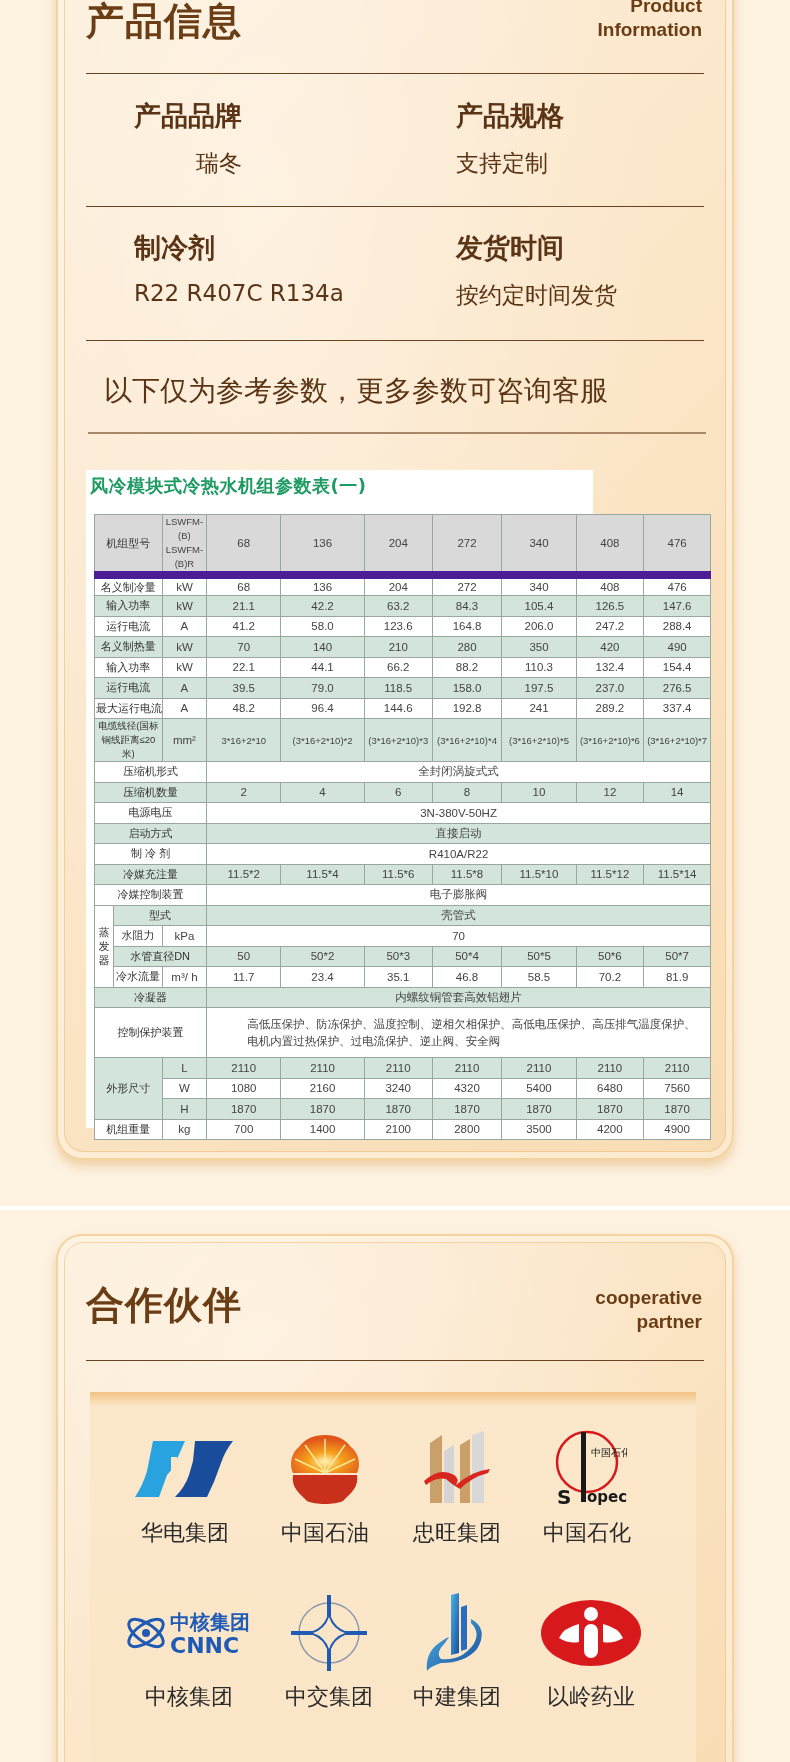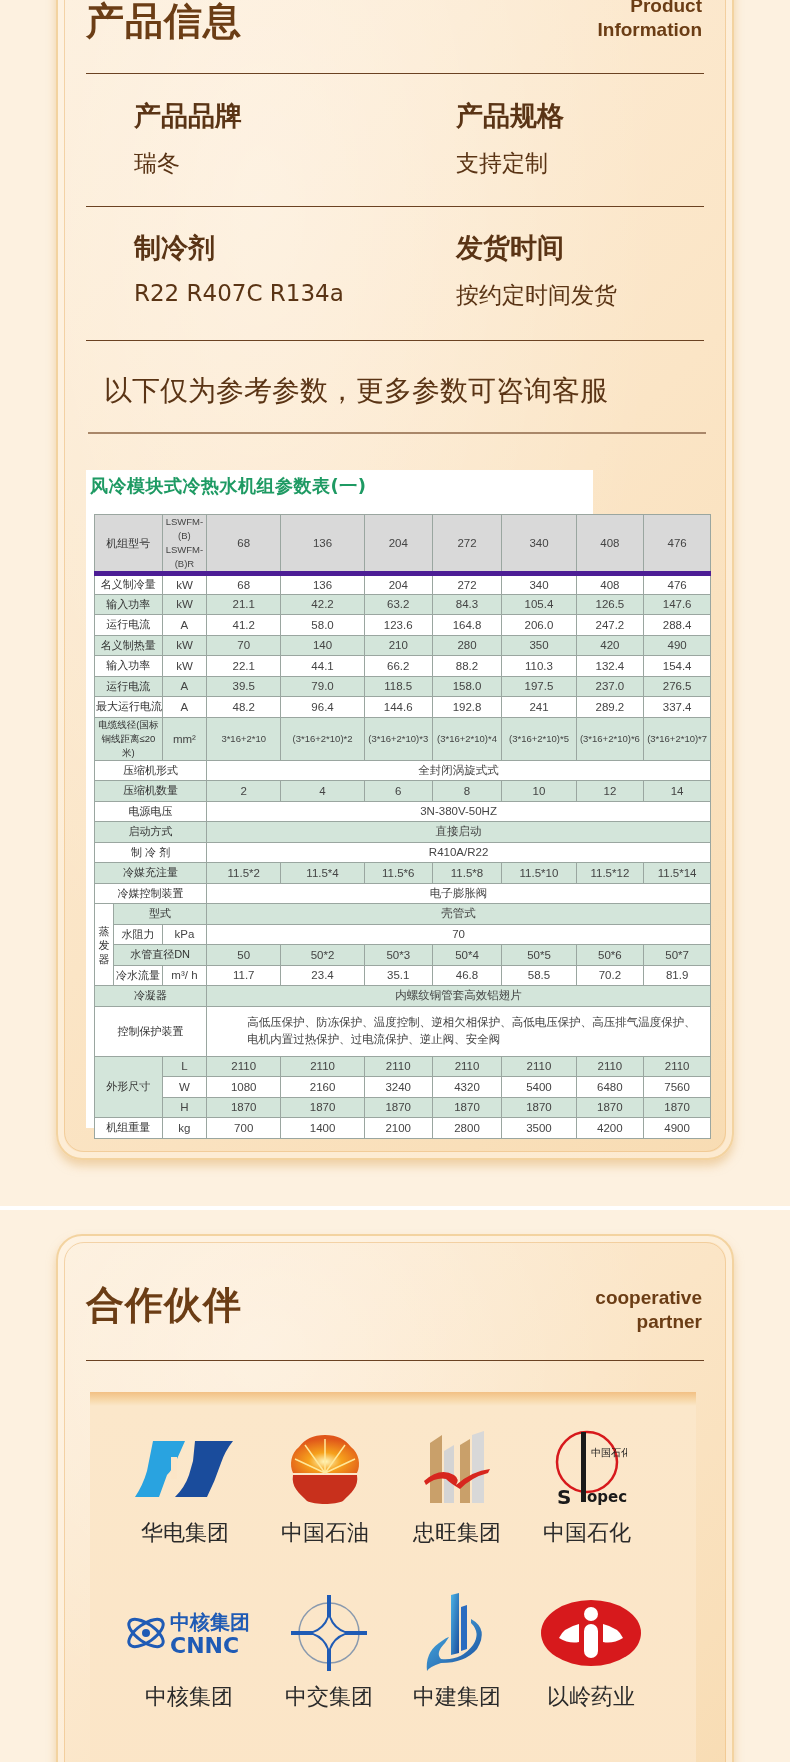--- a/index.html
+++ b/index.html
@@ -102,21 +102,21 @@
     border: 1px solid #9aa6a0;
     text-align: center;
     vertical-align: middle;
     height: 20.5px;
     padding: 0 1px;
     white-space: nowrap;
     overflow: hidden;
   }
   table.params tr.g td { background: #d3e5da; }
   table.params tr.w td { background: #ffffff; }
-  table.params tr.hdr td { background: #d9d9d9; height: 40px; border-bottom: 5px solid #4c1d95; }
+  table.params tr.hdr td { background: #d9d9d9; height: 40px; border-bottom: 8px solid #4c1d95; }
   table.params td.lbl { font-size: 11px; color: #333; }
   table.params td.small { font-size: 9.5px; }
   table.params td.wrap { white-space: normal; line-height: 14px; }
   table.params tr.tall td { height: 36px; }
   table.params tr.prot td { height: 50px; }
   table.params td.prot-text { text-align: left; padding-left: 40px; white-space: normal; line-height: 17px; }
   table.params td.vert { white-space: normal; width: 16px; line-height: 14px; }
 
   
   .partner-panel {
@@ -138,21 +138,21 @@
 <body>
 
 <div class="card card-1">
   <div class="sec-title" style="left:28px; top:34px;">产品信息</div>
   <div class="sec-sub" style="top:32px;">
     <div>Product</div>
     <div>Information</div>
   </div>
   <div class="rule" style="top:111px;"></div>
 
-  <div class="info-item" style="left:76px; top:136px;">
+  <div class="info-item" style="left:76px; top:136px;text-align:right;">
     <div class="info-label">产品品牌</div>
     <div class="info-value">瑞冬</div>
   </div>
   <div class="info-item" style="left:398px; top:136px;">
     <div class="info-label">产品规格</div>
     <div class="info-value">支持定制</div>
   </div>
   <div class="rule" style="top:244px;"></div>
 
   <div class="info-item" style="left:76px; top:268px;">

